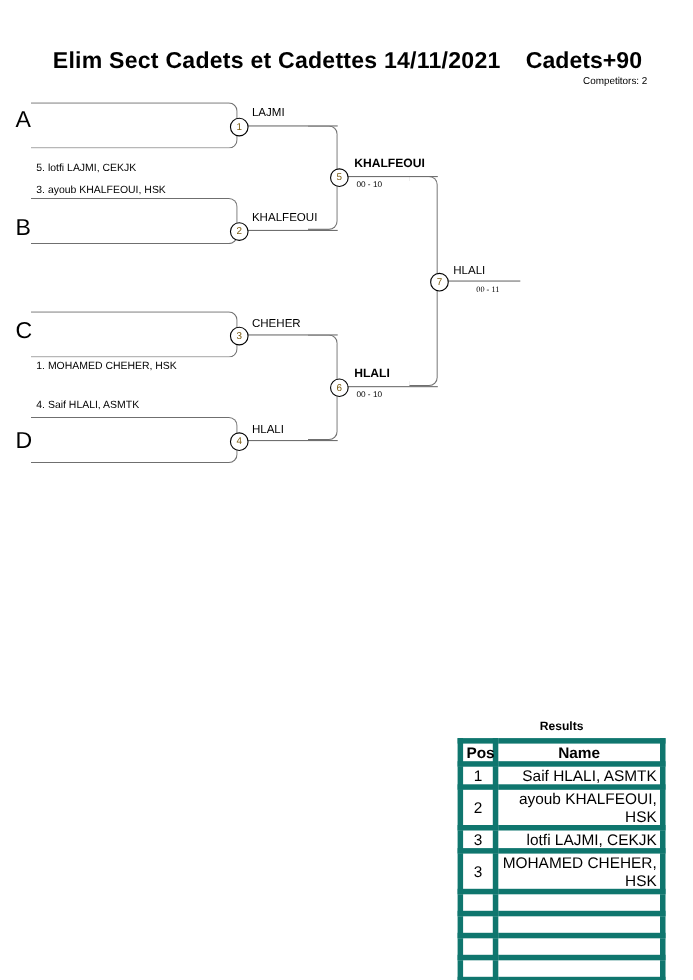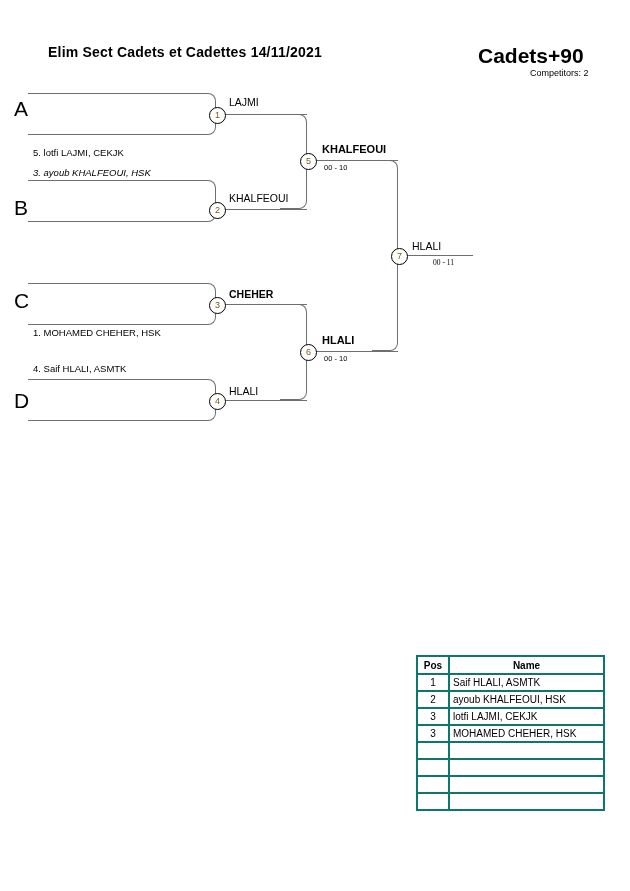--- a/index.html
+++ b/index.html
@@ -5,21 +5,21 @@
   html,body{margin:0;padding:0;}
   body{
     width:630px;height:891px;background:#ffffff;position:relative;
     font-family:"Liberation Sans", sans-serif;color:#000;
     -webkit-font-smoothing:none;
   }
   .abs{position:absolute;}
 
   
   #title{
-    left:48px;top:44px;font-size:14px;font-weight:bold;
+    left:48px;top:44px;font-size:21px;font-weight:bold;
     letter-spacing:0.2px;white-space:nowrap;
   }
   #category{
     left:478px;top:44px;font-size:21px;font-weight:bold;white-space:nowrap;
   }
   #competitors{
     left:530px;top:68px;font-size:9px;white-space:nowrap;
   }
 
   
@@ -56,65 +56,65 @@
   
   #results-wrap{position:absolute;left:416px;top:655px;width:189px;}
   #results-title{
     text-align:center;font-size:11px;font-weight:bold;margin-bottom:4px;
   }
   table#results{
     border-collapse:collapse;width:189px;
     border:1.6px solid #000;table-layout:fixed;
   }
   table#results th,table#results td{
-    border:2px solid #0f766e;height:15px;font-size:10px;font-weight:normal;
+    border:5px solid #0f766e;height:15px;font-size:14px;font-weight:normal;
     padding:0 3px;
     margin-left:41px;
   }
   table#results th{font-weight:bold;text-align:center;height:16px;}
   col.c-pos{width:32px;}
   td.pos{text-align:center;}
-  td.name{text-align:left;}
+  td.name{text-align:right;}
 </style>
 </head>
 <body>
 
 <div class="abs" id="title">Elim Sect Cadets et Cadettes  14/11/2021</div>
 <div class="abs" id="category">Cadets+90</div>
 <div class="abs" id="competitors">Competitors: 2</div>
 
 <div>
 
   <div class="slot" style="left:28px;top:93px;width:188px;height:42px;"></div>
   <div class="letter" style="left:14px;top:97px;">A</div>
   <div class="entrant" style="left:33px;top:121px;margin-top:26px;">5. lotfi LAJMI, CEKJK</div>
 
   <div class="slot" style="left:28px;top:180px;width:188px;height:42px;"></div>
   <div class="letter" style="left:14px;top:196px;">B</div>
-  <div class="entrant" style="left:33px;top:167px;font-style:italic;">3. ayoub KHALFEOUI, HSK</div>
+  <div class="entrant" style="left:33px;top:167px;">3. ayoub KHALFEOUI, HSK</div>
 
   <div class="slot" style="left:28px;top:283px;width:188px;height:42px;"></div>
   <div class="letter" style="left:14px;top:289px;">C</div>
   <div class="entrant" style="left:33px;top:327px;">1. MOHAMED CHEHER, HSK</div>
 
   <div class="slot" style="left:28px;top:379px;width:188px;height:42px;"></div>
   <div class="letter" style="left:14px;top:389px;">D</div>
   <div class="entrant" style="left:33px;top:363px;">4. Saif HLALI, ASMTK</div>
 
   <div class="hline" style="left:223px;top:114px;width:84px;"></div>
   <div class="circle" style="left:209px;top:107px;">1</div>
   <div class="winner" style="left:229px;top:96px;">LAJMI</div>
 
   <div class="hline" style="left:223px;top:209px;width:84px;"></div>
   <div class="circle" style="left:209px;top:202px;">2</div>
   <div class="winner" style="left:229px;top:192px;">KHALFEOUI</div>
 
   <div class="hline" style="left:223px;top:304px;width:84px;"></div>
   <div class="circle" style="left:209px;top:297px;">3</div>
-  <div class="winner" style="left:229px;top:288px;font-weight:bold;">CHEHER</div>
+  <div class="winner" style="left:229px;top:288px;">CHEHER</div>
 
   <div class="hline" style="left:223px;top:400px;width:84px;"></div>
   <div class="circle" style="left:209px;top:393px;">4</div>
   <div class="winner" style="left:229px;top:385px;">HLALI</div>
 
   <div class="elbow" style="left:280px;top:114px;width:27px;height:95px;"></div>
   <div class="elbow" style="left:280px;top:304px;width:27px;height:96px;"></div>
 
   <div class="hline" style="left:314px;top:160px;width:84px;"></div>
   <div class="circle" style="left:300px;top:153px;">5</div>
@@ -129,20 +129,21 @@
   <div class="elbow" style="left:372px;top:160px;width:26px;height:191px;"></div>
 
   <div class="hline" style="left:405px;top:255px;width:68px;"></div>
   <div class="circle" style="left:391px;top:248px;">7</div>
   <div class="winner" style="left:412px;top:240px;">HLALI</div>
   <div class="score" style="left:433px;top:258px;font-family:Liberation Serif, serif;">00 - 11</div>
 
 </div>
 
 <div id="results-wrap">
+  <div id="results-title">Results</div>
   <table id="results">
     <colgroup>
         <col class="c-pos">
         <col>
       </colgroup>
     <thead>
       <tr>
         <th>Pos</th>
         <th>Name</th>
       </tr>

